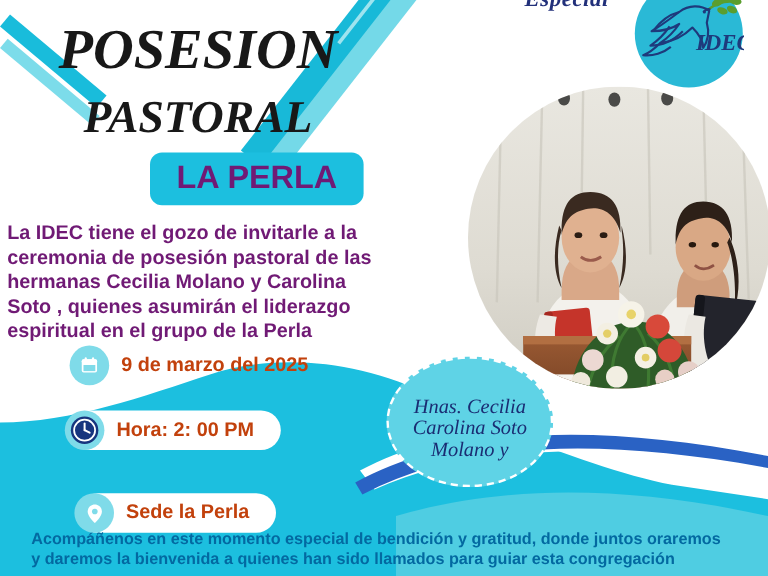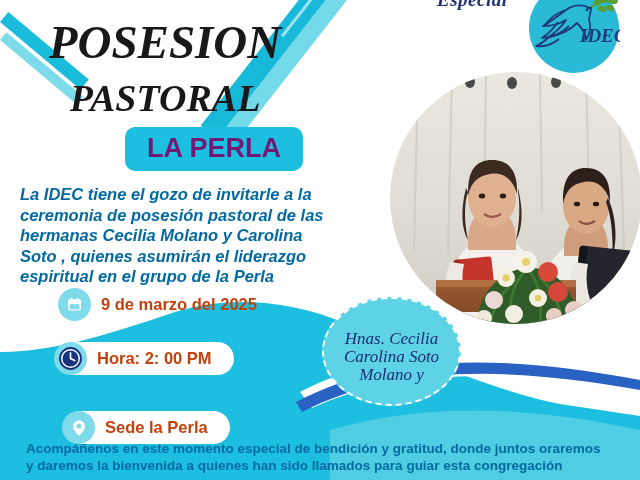--- a/index.html
+++ b/index.html
@@ -117,27 +117,26 @@
     padding: 6px 22px 8px 22px;
     border-radius: 10px;
     letter-spacing: 0px;
     line-height: 30px;
     margin-left: 47px;
   }
 
   
   .body-text {
     position: absolute;
-    left: 20px; top: 184px;
+    left: 6px; top: 184px;
     width: 310px;
     font-size: 16.5px;
     line-height: 20.5px;
     font-weight: bold;
-    color: #0369a1;
-    font-style: italic;
+    color: #701a75;
   }
 
   
   .chip {
     position: absolute;
     display: flex;
     align-items: center;
     height: 33px;
   }
   .chip-pill {

